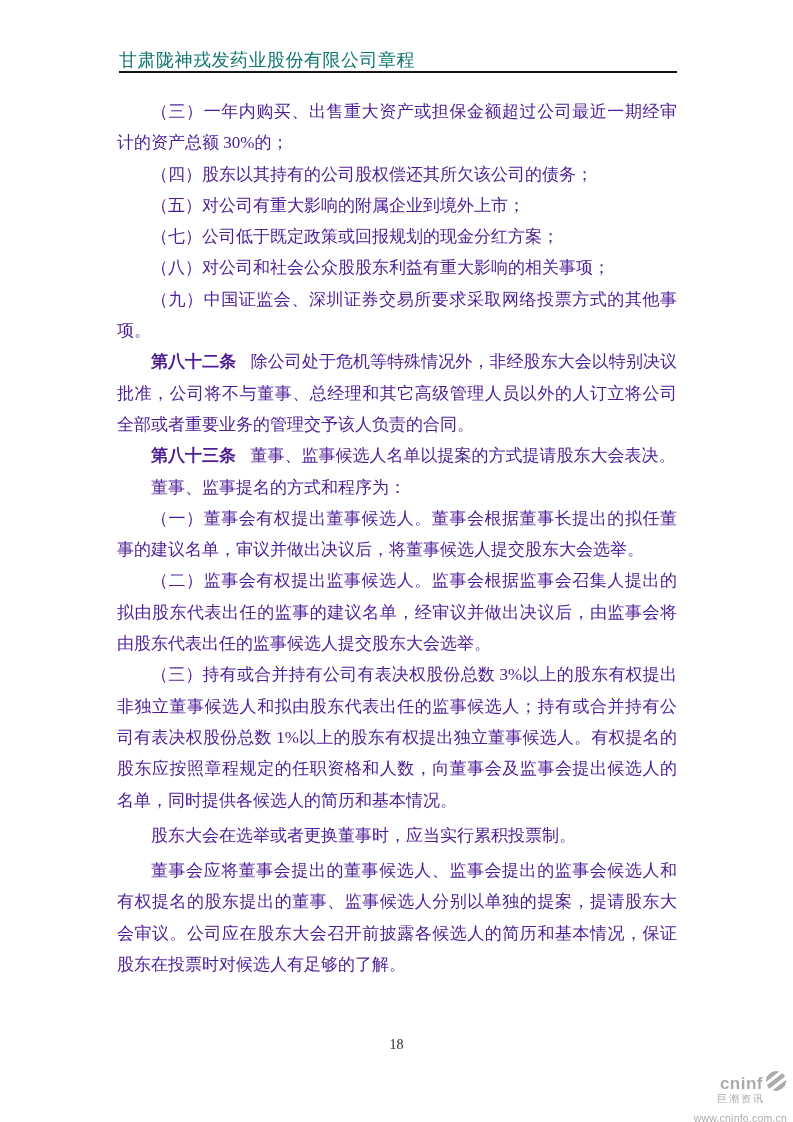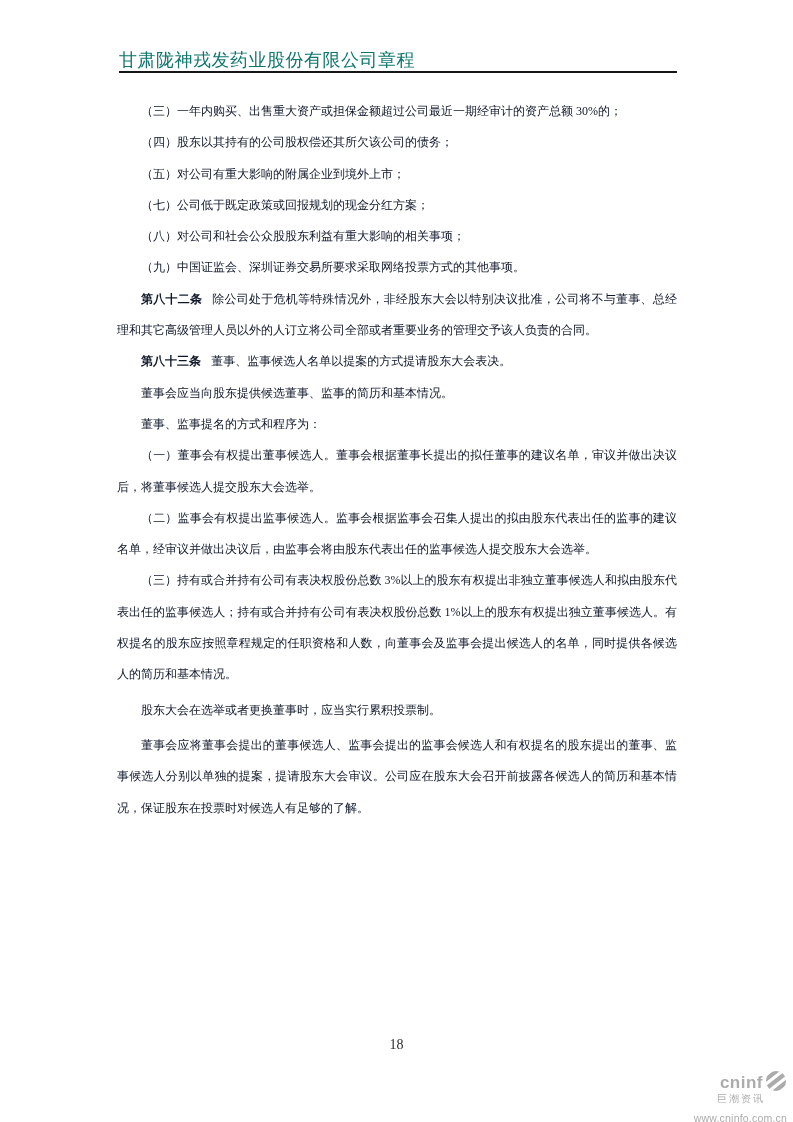--- a/index.html
+++ b/index.html
@@ -26,23 +26,23 @@
     top: 71px;
     width: 558px;
     height: 0;
     border-top: 2px solid #161616;
   }
   .doc-body {
     position: absolute;
     left: 117px;
     top: 96px;
     width: 560px;
-    font-size: 12px;
+    font-size: 17px;
     line-height: 31.3px;
-    color: #0f172a;
+    color: #4c1d95;
     text-align: justify;
     text-justify: inter-ideograph;
   }
   .doc-body p {
     margin: 0;
     padding: 0;
     text-indent: 2em;
   }
   .doc-body p.gap { margin-top: 4px; }
   .article-no {
@@ -63,21 +63,21 @@
     right: 4px;
     top: 1070px;
     width: 120px;
     text-align: right;
     font-family: "Liberation Sans", "DejaVu Sans", sans-serif;
     line-height: 1;
     user-select: none;
   }
   .logo-row {
     display: flex;
-    align-items: flex-start;
+    align-items: center;
     justify-content: flex-end;
     gap: 2px;
     padding-right: 2px;
   }
   .logo-wordmark {
     font-size: 17px;
     font-weight: bold;
     letter-spacing: 0.5px;
     margin-top: 4px;
   }
@@ -105,21 +105,20 @@
 
   <div class="doc-body">
       <p>（三）一年内购买、出售重大资产或担保金额超过公司最近一期经审计的资产总额 30%的；</p>
       <p>（四）股东以其持有的公司股权偿还其所欠该公司的债务；</p>
       <p>（五）对公司有重大影响的附属企业到境外上市；</p>
       <p>（七）公司低于既定政策或回报规划的现金分红方案；</p>
       <p>（八）对公司和社会公众股股东利益有重大影响的相关事项；</p>
       <p>（九）中国证监会、深圳证券交易所要求采取网络投票方式的其他事项。</p>
       <p><span class="article-no">第八十二条</span>除公司处于危机等特殊情况外，非经股东大会以特别决议批准，公司将不与董事、总经理和其它高级管理人员以外的人订立将公司全部或者重要业务的管理交予该人负责的合同。</p>
       <p><span class="article-no">第八十三条</span>董事、监事候选人名单以提案的方式提请股东大会表决。</p>
-      <p>董事会应当向股东提供候选董事、监事的简历和基本情况。</p>
       <p>董事、监事提名的方式和程序为：</p>
       <p>（一）董事会有权提出董事候选人。董事会根据董事长提出的拟任董事的建议名单，审议并做出决议后，将董事候选人提交股东大会选举。</p>
       <p>（二）监事会有权提出监事候选人。监事会根据监事会召集人提出的拟由股东代表出任的监事的建议名单，经审议并做出决议后，由监事会将由股东代表出任的监事候选人提交股东大会选举。</p>
       <p>（三）持有或合并持有公司有表决权股份总数 3%以上的股东有权提出非独立董事候选人和拟由股东代表出任的监事候选人；持有或合并持有公司有表决权股份总数 1%以上的股东有权提出独立董事候选人。有权提名的股东应按照章程规定的任职资格和人数，向董事会及监事会提出候选人的名单，同时提供各候选人的简历和基本情况。</p>
       <p class="gap">股东大会在选举或者更换董事时，应当实行累积投票制。</p>
       <p class="gap">董事会应将董事会提出的董事候选人、监事会提出的监事会候选人和有权提名的股东提出的董事、监事候选人分别以单独的提案，提请股东大会审议。公司应在股东大会召开前披露各候选人的简历和基本情况，保证股东在投票时对候选人有足够的了解。</p>
     </div>
 
   <div class="page-number">18</div>
 

